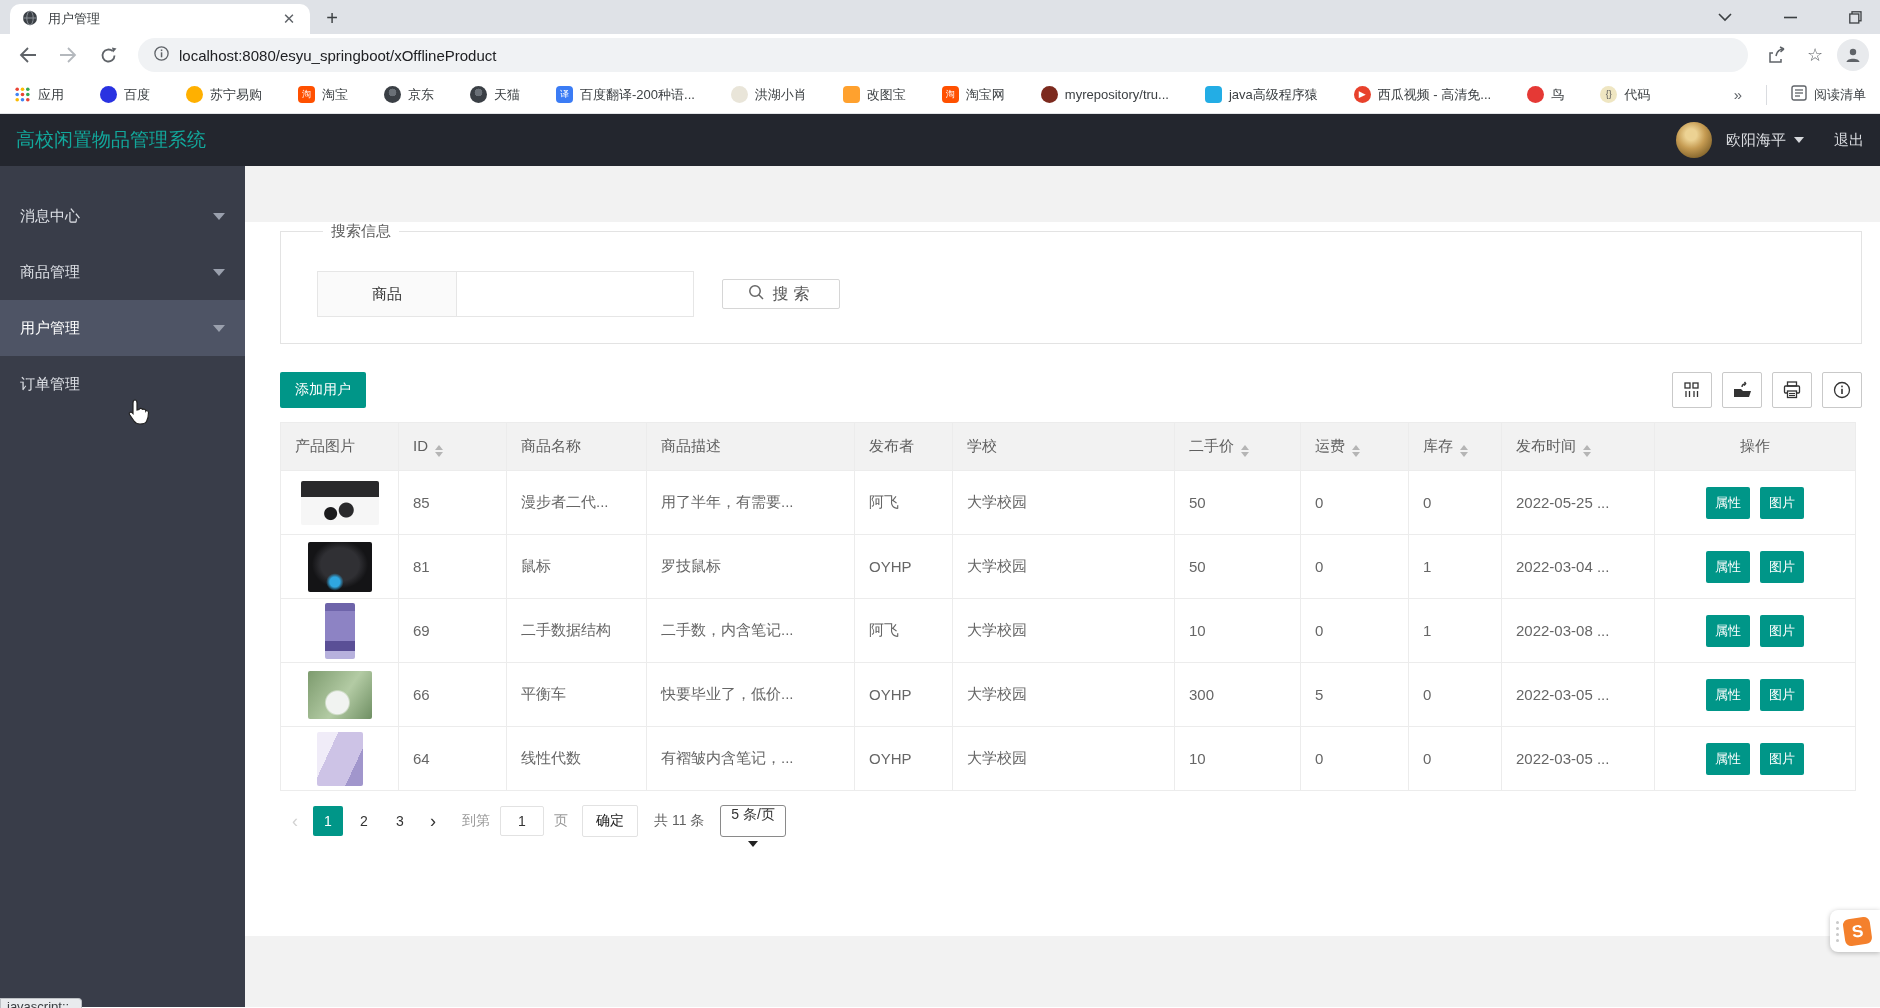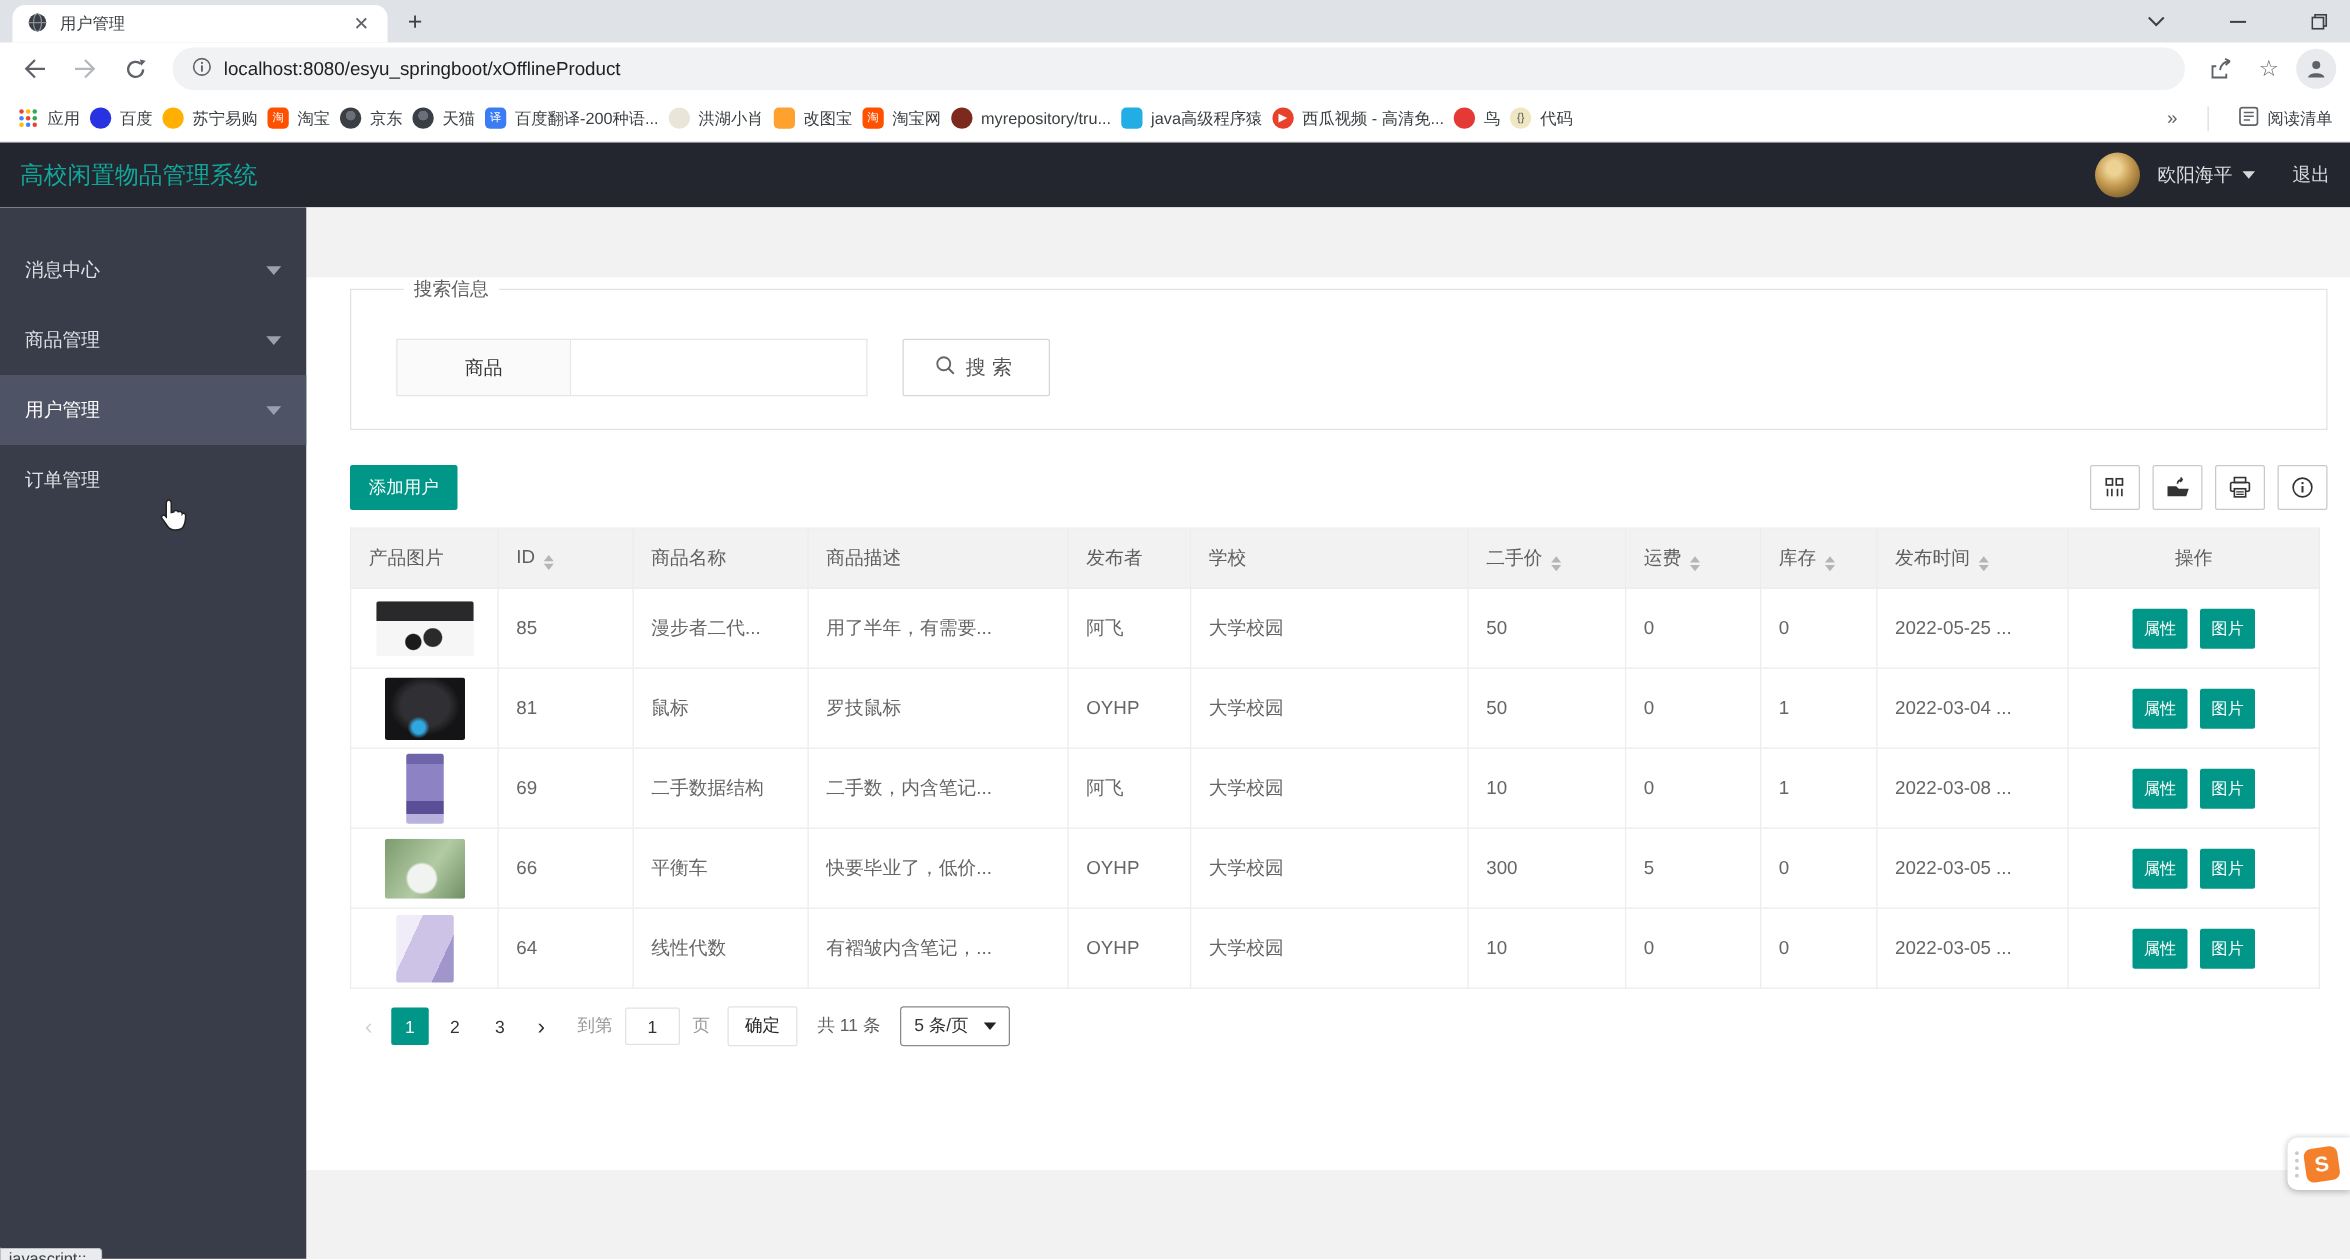--- a/index.html
+++ b/index.html
@@ -53,21 +53,21 @@
 
   .content { flex:1; background:#f2f2f2; }
   .content-white { background:#fff; height:714px; padding:0 18px 0 35px; }
 
   
   .search-card { border:1px solid #e3e3e3; margin-top:56px; padding:20px 0 26px 36px; }
   .search-card legend { font-size:15px; color:#5f5f5f; padding:0 8px; margin-left:6px; }
   .search-row { display:flex; align-items:center; margin-top:10px; }
   .field-label { width:140px; height:46px; background:#fafafa; border:1px solid #e6e6e6; display:flex; align-items:center; justify-content:center; font-size:15px; color:#333; }
   .field-input { width:237px; height:46px; border:1px solid #e6e6e6; border-left:none; padding:0 12px; font-size:15px; color:#333; outline:none; background:#fff; }
-  .search-btn { margin-left:28px; width:118px; height:46px; background:#fff; border:1px solid #d6d6d6; border-radius:2px; display:flex; align-items:center; justify-content:center; gap:9px; font-size:16px; color:#555; letter-spacing:5px; cursor:pointer; }
+  .search-btn { margin-left:28px; width:118px; height:30px; background:#fff; border:1px solid #d6d6d6; border-radius:2px; display:flex; align-items:center; justify-content:center; gap:9px; font-size:16px; color:#555; letter-spacing:5px; cursor:pointer; }
 
   
   .table-toolbar { display:flex; align-items:center; margin:28px 0 14px; }
   .add-btn { height:36px; padding:0 15px; background:#009688; color:#fff; font-size:14px; border:none; border-radius:2px; cursor:pointer; }
   .icon-group { margin-left:auto; display:flex; gap:10px; }
   .tool-icon-btn { width:40px; height:36px; background:#fff; border:1px solid #c9c9c9; border-radius:2px; display:flex; align-items:center; justify-content:center; color:#333; cursor:pointer; }
 
   
   table.grid { width:1575px; border-collapse:collapse; table-layout:fixed; }
   .grid th, .grid td { border:1px solid #ececec; font-weight:normal; }
@@ -101,21 +101,21 @@
   .pagination { display:flex; align-items:center; margin-top:14px; font-size:14px; color:#333; }
   .pg-prev { color:#d2d2d2; width:30px; text-align:center; font-size:18px; }
   .pg-num { min-width:30px; height:30px; line-height:30px; text-align:center; margin:0 3px; border-radius:2px; cursor:pointer; }
   .pg-num.active { background:#009688; color:#fff; }
   .pg-next { color:#333; width:30px; text-align:center; font-size:18px; cursor:pointer; }
   .pg-goto { color:#999; margin-left:14px; }
   .pg-input { width:44px; height:30px; border:1px solid #e2e2e2; border-radius:2px; text-align:center; margin:0 10px; font-size:14px; color:#333; outline:none; }
   .pg-unit { color:#999; }
   .pg-confirm { margin-left:14px; width:56px; height:32px; background:#fff; border:1px solid #e2e2e2; border-radius:2px; font-size:14px; color:#222; cursor:pointer; }
   .pg-total { margin-left:16px; color:#5f5f5f; }
-  .pg-size { margin-left:16px; height:32px; border:1px solid #8a8a8a; border-radius:3px; display:flex; align-items:center; padding:0 10px; gap:12px; background:#fff; cursor:pointer; }
+  .pg-size { margin-left:16px; height:32px; border:1px solid #8a8a8a; border-radius:3px; display:flex; align-items:center; padding:0 10px; gap:12px; background:#fff; cursor:pointer;flex-direction:column; }
   .pg-size .caret { width:0; height:0; border:5px solid transparent; border-top:6px solid #222; margin-top:5px; }
 
   
   .status-bubble { position:absolute; left:0; bottom:0; height:10px; overflow:hidden; background:#e9ebee;
                    border:1px solid #bcc0c4; border-bottom:none; border-radius:0 4px 0 0;
                    padding:0 12px 0 6px; font-size:13px; line-height:16px; color:#3c4043; }
   .snip { position:absolute; right:0; bottom:56px; width:50px; height:42px; background:#fff;
           border-radius:8px 0 0 8px; box-shadow:0 1px 5px rgba(0,0,0,.25);
           display:flex; align-items:center; gap:5px; padding-left:6px; }
   .snip-dots { display:flex; flex-direction:column; gap:3px; }
@@ -199,21 +199,21 @@
       <span class="profile-circle">
           <svg width="18" height="18" viewBox="0 0 18 18">
             <circle cx="9" cy="6" r="3.2" fill="#5f6368"></circle>
             <path d="M2.5 16 C3 11.5 15 11.5 15.5 16 Z" fill="#5f6368"></path>
           </svg>
         </span>
     </div>
   </div>
 
   <div class="bookmarksbar">
-    <div style="display:flex;align-items:center;gap:8px;text-align:right;">
+    <div style="display:flex;align-items:center;gap:36px;text-align:right;">
         <span class="bookmark">
           <span class="fav sq" style="background: transparent;">
             <svg width="15" height="15" viewBox="0 0 15 15">
               <circle cx="2.2" cy="2.2" r="1.8" fill="#ea4335"></circle>
               <circle cx="7.5" cy="2.2" r="1.8" fill="#fbbc04"></circle>
               <circle cx="12.8" cy="2.2" r="1.8" fill="#34a853"></circle>
               <circle cx="2.2" cy="7.5" r="1.8" fill="#4285f4"></circle>
               <circle cx="7.5" cy="7.5" r="1.8" fill="#ea4335"></circle>
               <circle cx="12.8" cy="7.5" r="1.8" fill="#34a853"></circle>
               <circle cx="2.2" cy="12.8" r="1.8" fill="#fbbc04"></circle>

